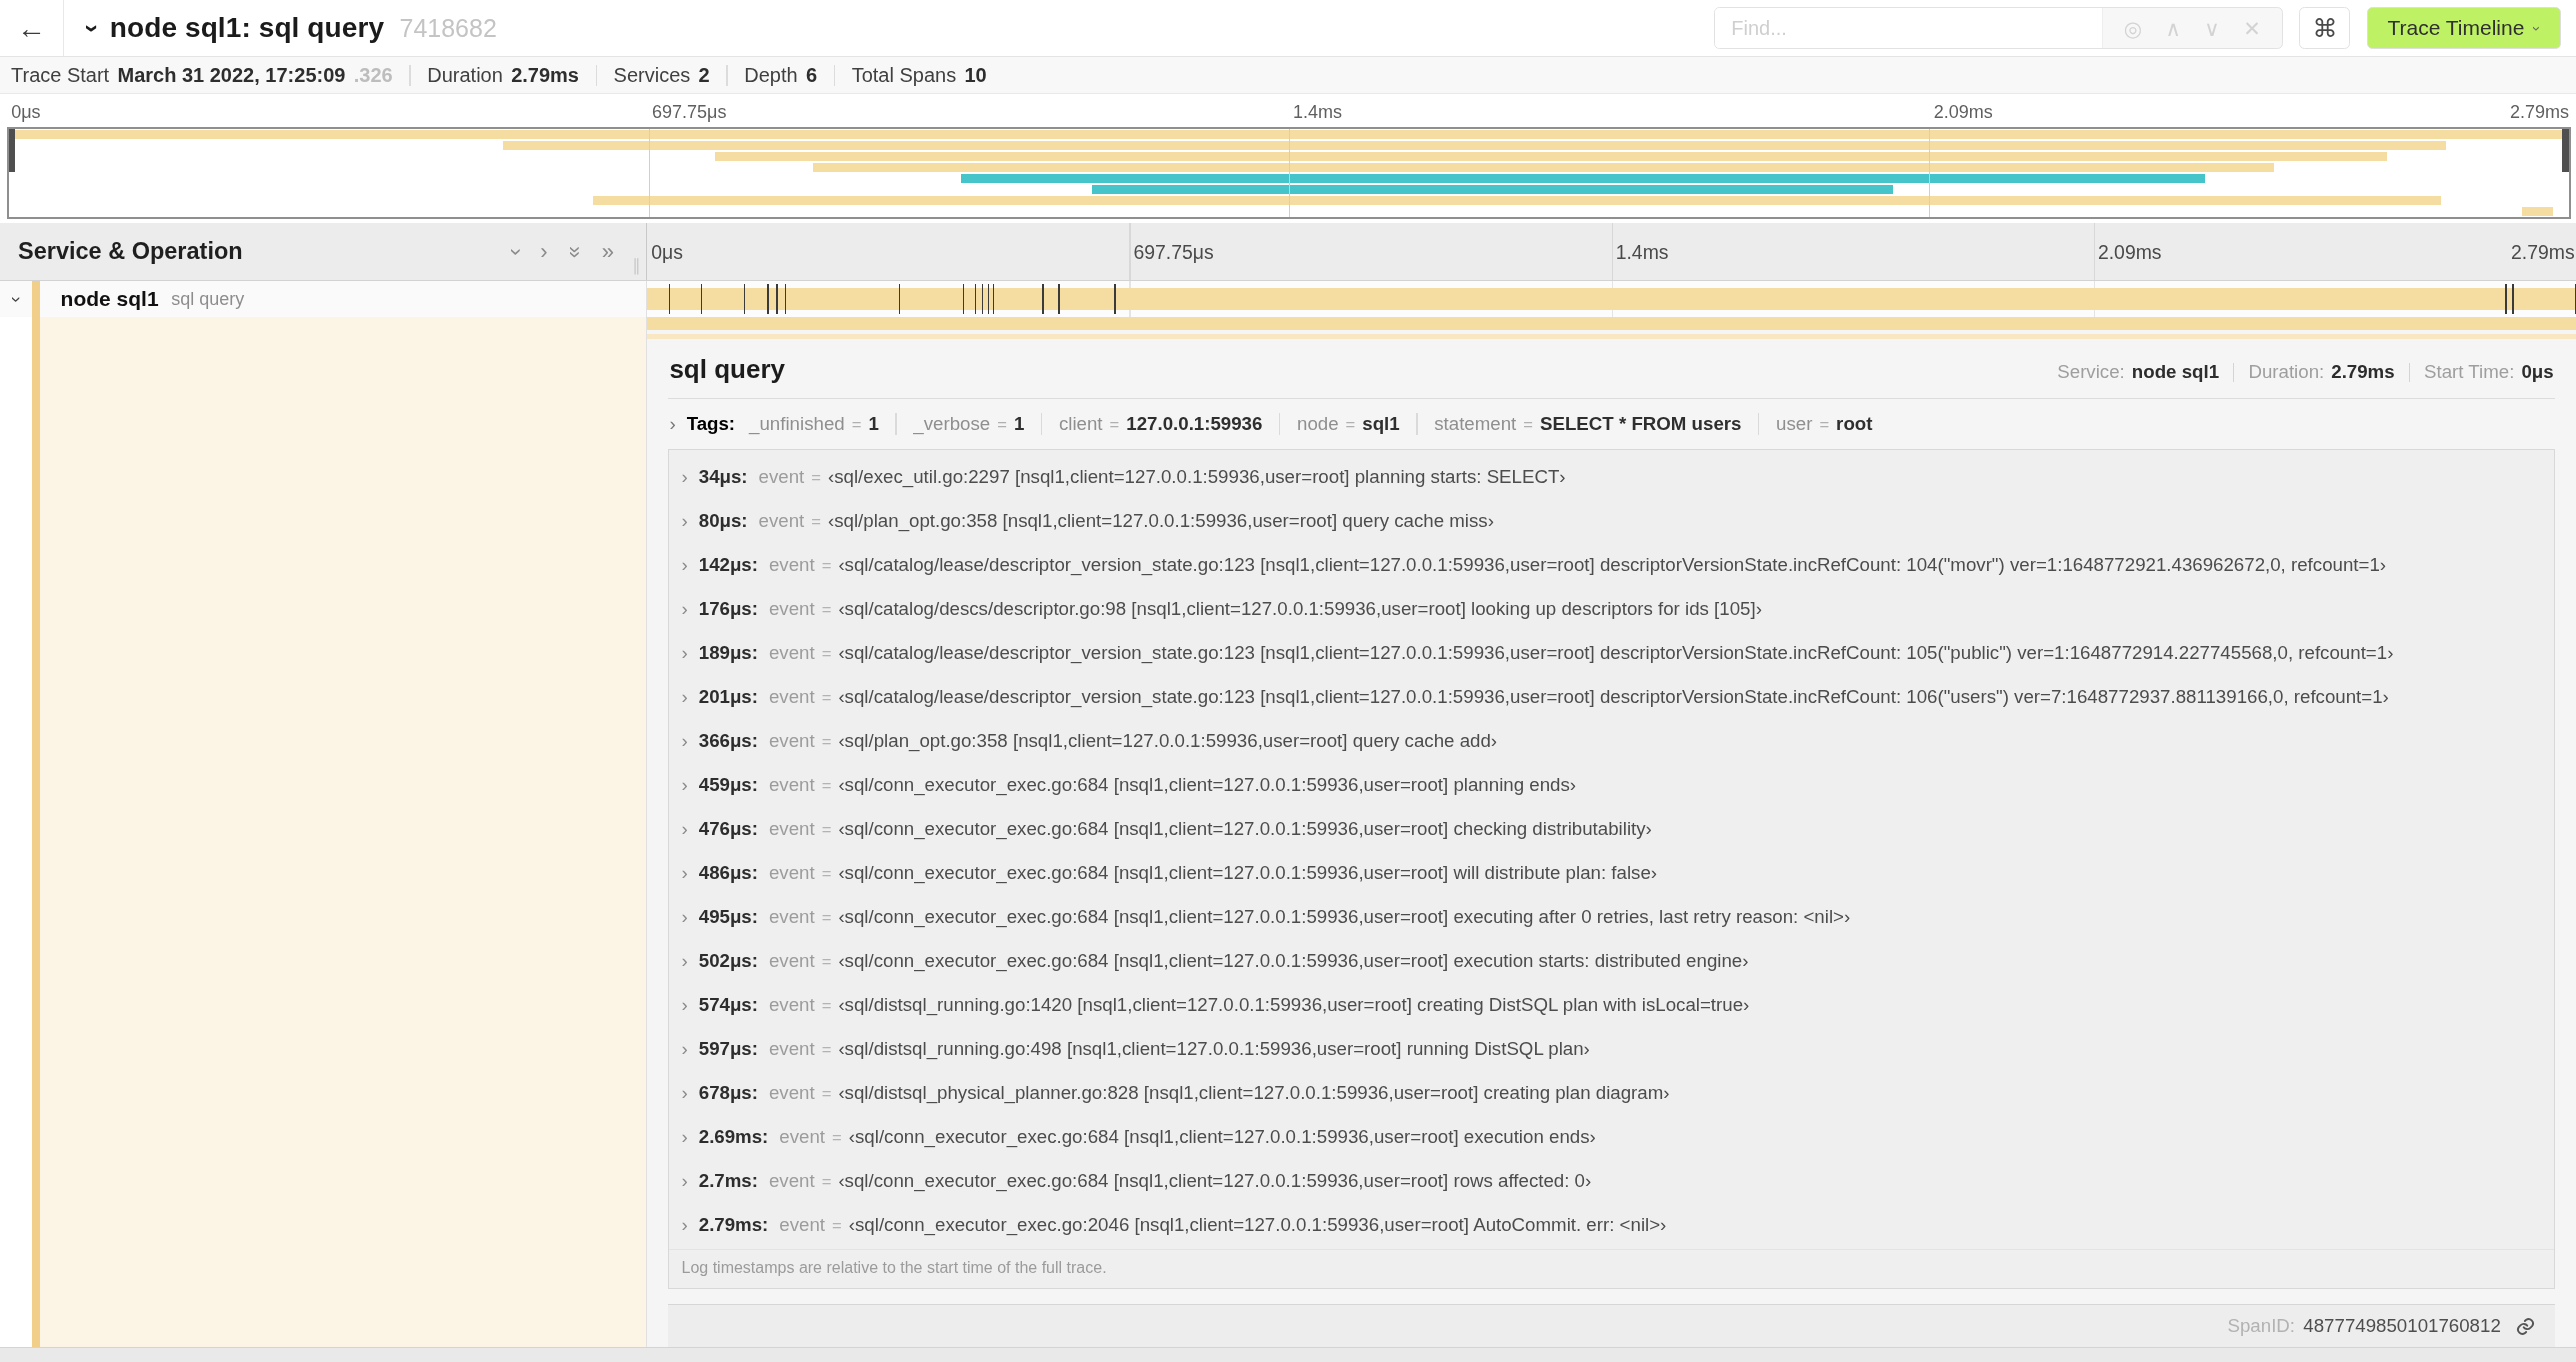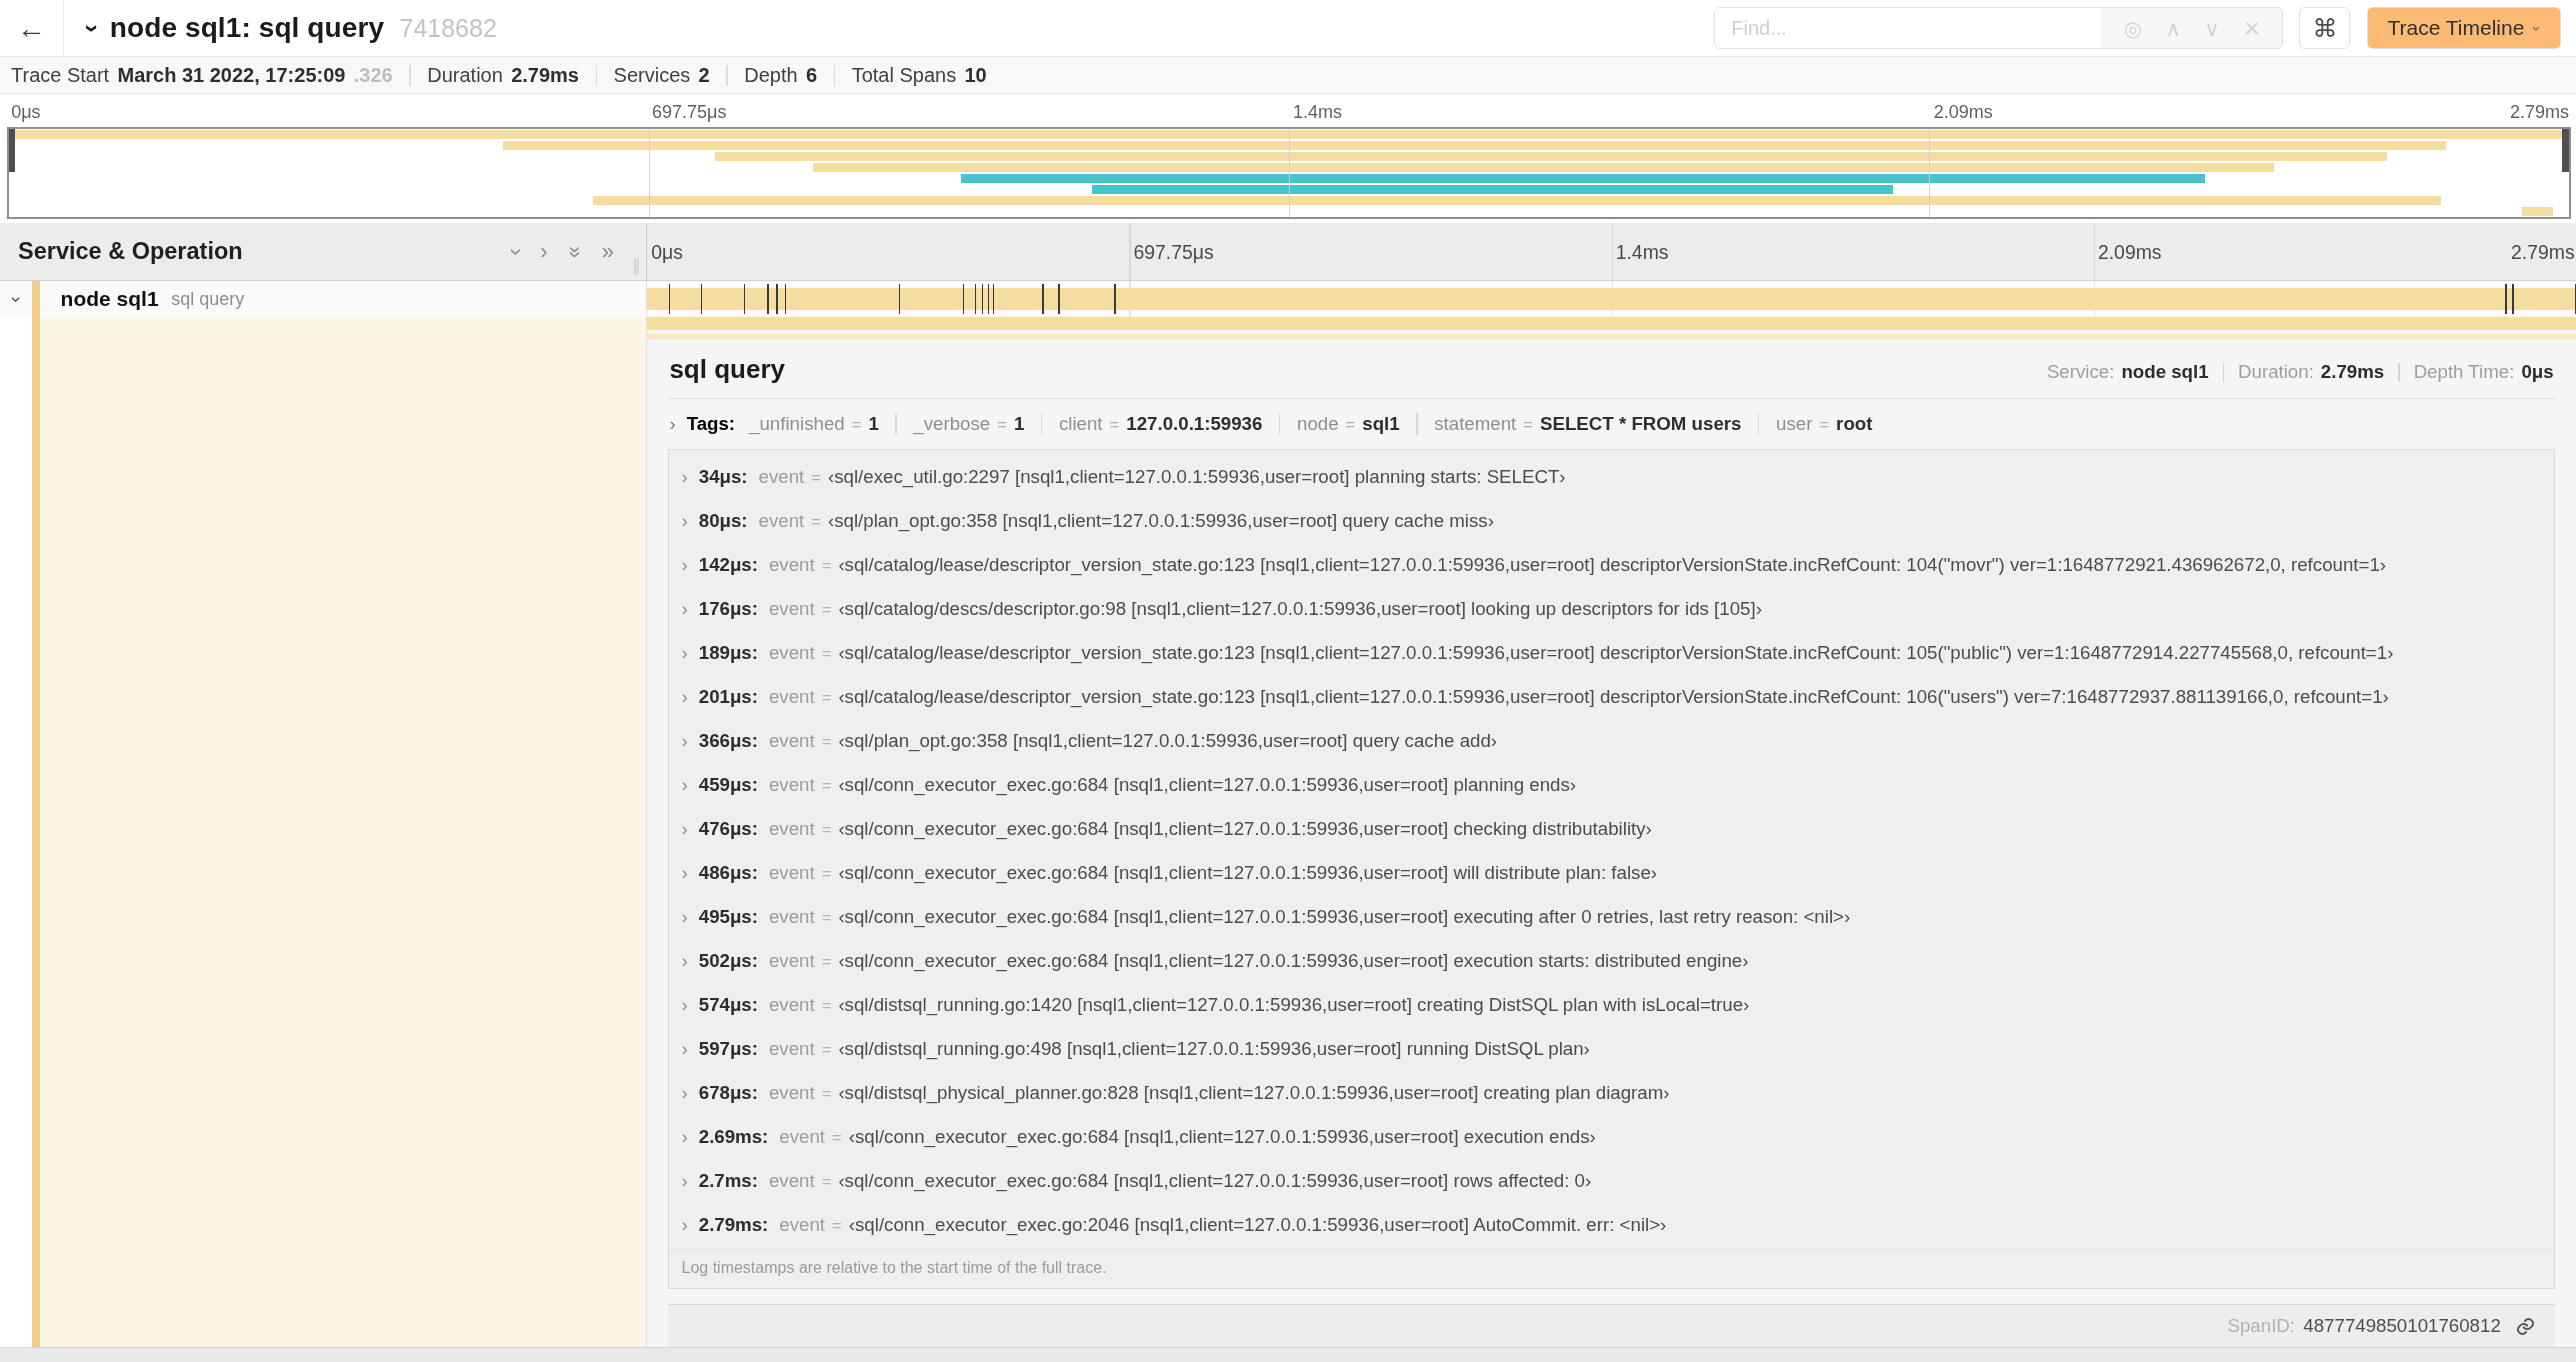--- a/index.html
+++ b/index.html
@@ -19,21 +19,21 @@
   .title-chevron { font-size: 25px; font-weight: 700; color: #1b1b1b; display: inline-block; transform: rotate(90deg); }
   .trace-title { font-size: 28px; font-weight: 700; color: #1b1b1b; letter-spacing: 0.1px; }
   .trace-id { font-size: 25px; font-weight: 500; color: #c4c4c4; margin-left: 1.4px; }
   .header-right { margin-left: auto; display: flex; align-items: center; gap: 16.6px; padding-right: 15.2px; }
   .find-group { display: flex; height: 42px; border: 1.4px solid #e2e2e2; border-radius: 5.5px; overflow: hidden; background: #f7f7f7; }
   .find-input { width: 388px; height: 100%; border: none; outline: none; background: #fff; font-family: "Liberation Sans", sans-serif; font-size: 20px; color: #737373; padding: 0 16.6px; border-right: 1.4px solid #eee; }
   .find-input::placeholder { color: #cfcfcf; }
   .find-buttons { display: flex; align-items: center; gap: 23.5px; padding: 0 21px; color: #d3d3d3; font-size: 21px; }
   .find-buttons .fbtn { cursor: pointer; line-height: 1; }
   .kbd-btn { height: 42px; min-width: 51px; border: 1.4px solid #e2e2e2; border-radius: 5.5px; background: #fff; display: flex; align-items: center; justify-content: center; font-size: 25px; color: #4a4a4a; cursor: pointer; }
-  .view-btn { height: 42px; border: 1.4px solid #dedede; border-radius: 5.5px; background: #fdba74; display: flex; align-items: center; gap: 11px; padding: 0 19.4px; font-size: 21px; color: #2f2f2f; cursor: pointer; }
+  .view-btn { height: 42px; border: 1.4px solid #dedede; border-radius: 5.5px; background: #bef264; display: flex; align-items: center; gap: 11px; padding: 0 19.4px; font-size: 21px; color: #2f2f2f; cursor: pointer; }
   .view-btn .vb-chevron { font-size: 15.2px; color: #666; display: inline-block; transform: rotate(90deg); }
 
   
   .trace-info-bar { height: 37px; background: #f8f8f8; border-bottom: 1.4px solid #e9e9e9; display: flex; align-items: center; padding-left: 11px; font-size: 20px; flex: none; }
   .ti-item { display: flex; align-items: baseline; gap: 8.3px; white-space: nowrap; }
   .ti-label { color: #404040; }
   .ti-value { color: #2e2e2e; font-weight: 700; }
   .ti-suffix { color: #bdbdbd; font-weight: 700; }
   .ti-sep { width: 1.4px; height: 21px; background: #dcdcdc; margin: 0 16.6px; align-self: center; }
 
@@ -299,21 +299,21 @@
       <div class="detail-body">
         <div class="detail-header">
           <span class="detail-title">sql query</span>
           <span class="detail-meta" id="detail-meta">
               <span class="dm-label">Service:</span>
               <span class="dm-value">node sql1</span>
               <span class="dm-sep"></span>
               <span class="dm-label">Duration:</span>
               <span class="dm-value">2.79ms</span>
               <span class="dm-sep"></span>
-              <span class="dm-label">Depth Time:</span>
+              <span class="dm-label">Start Time:</span>
               <span class="dm-value">0μs</span>
             </span>
         </div>
 
         <div class="tags-row" id="tags-row">
           <span class="chev">›</span>
           <span class="tags-label">Tags:</span>
         <span class="tag-item">
               <span class="tag-key">_unfinished</span>
               <span class="tag-eq">=</span>

